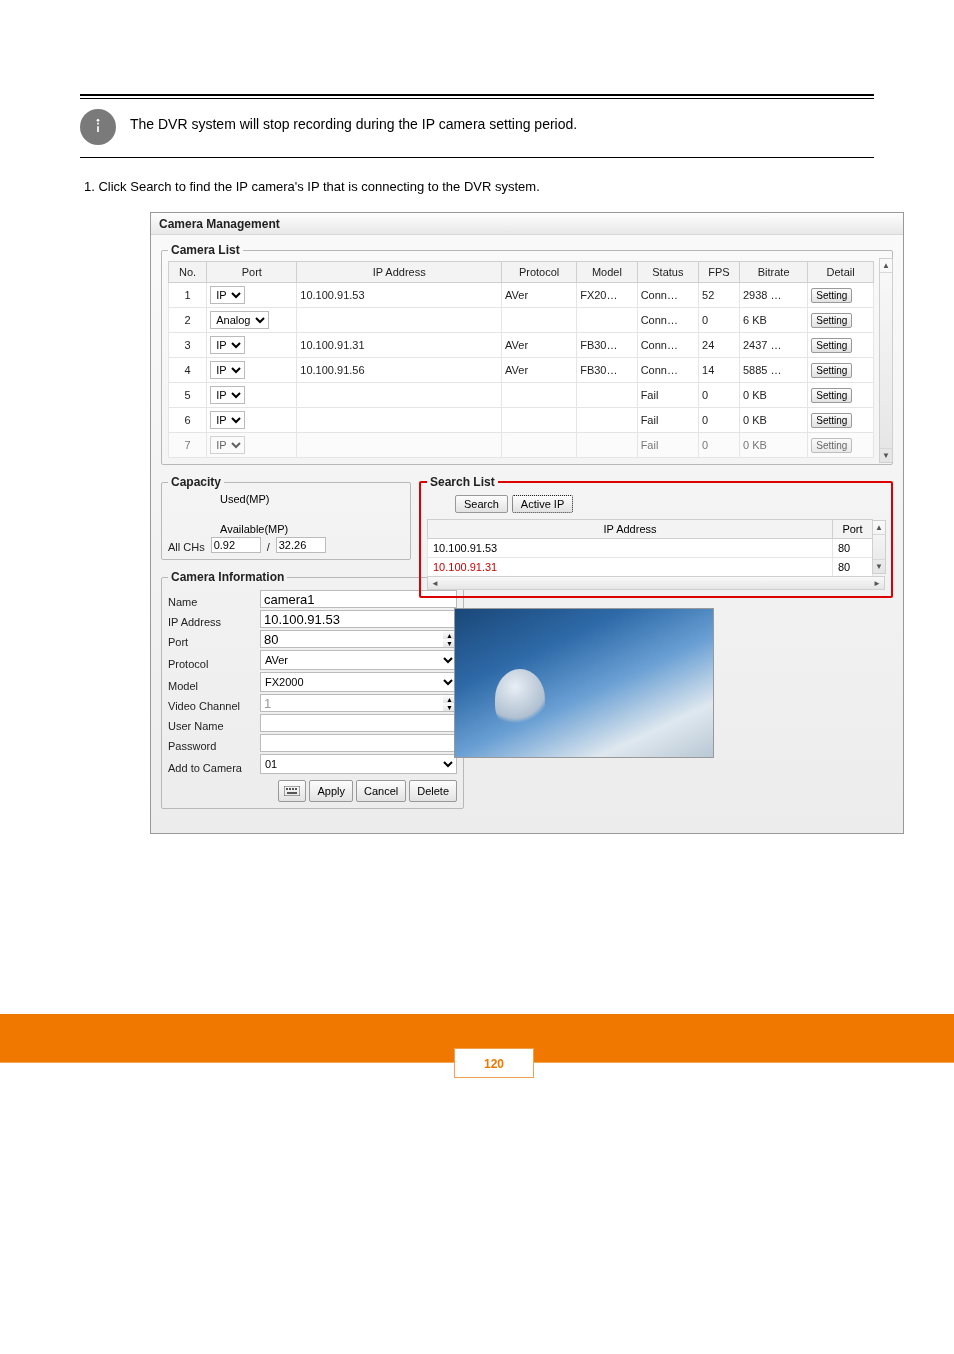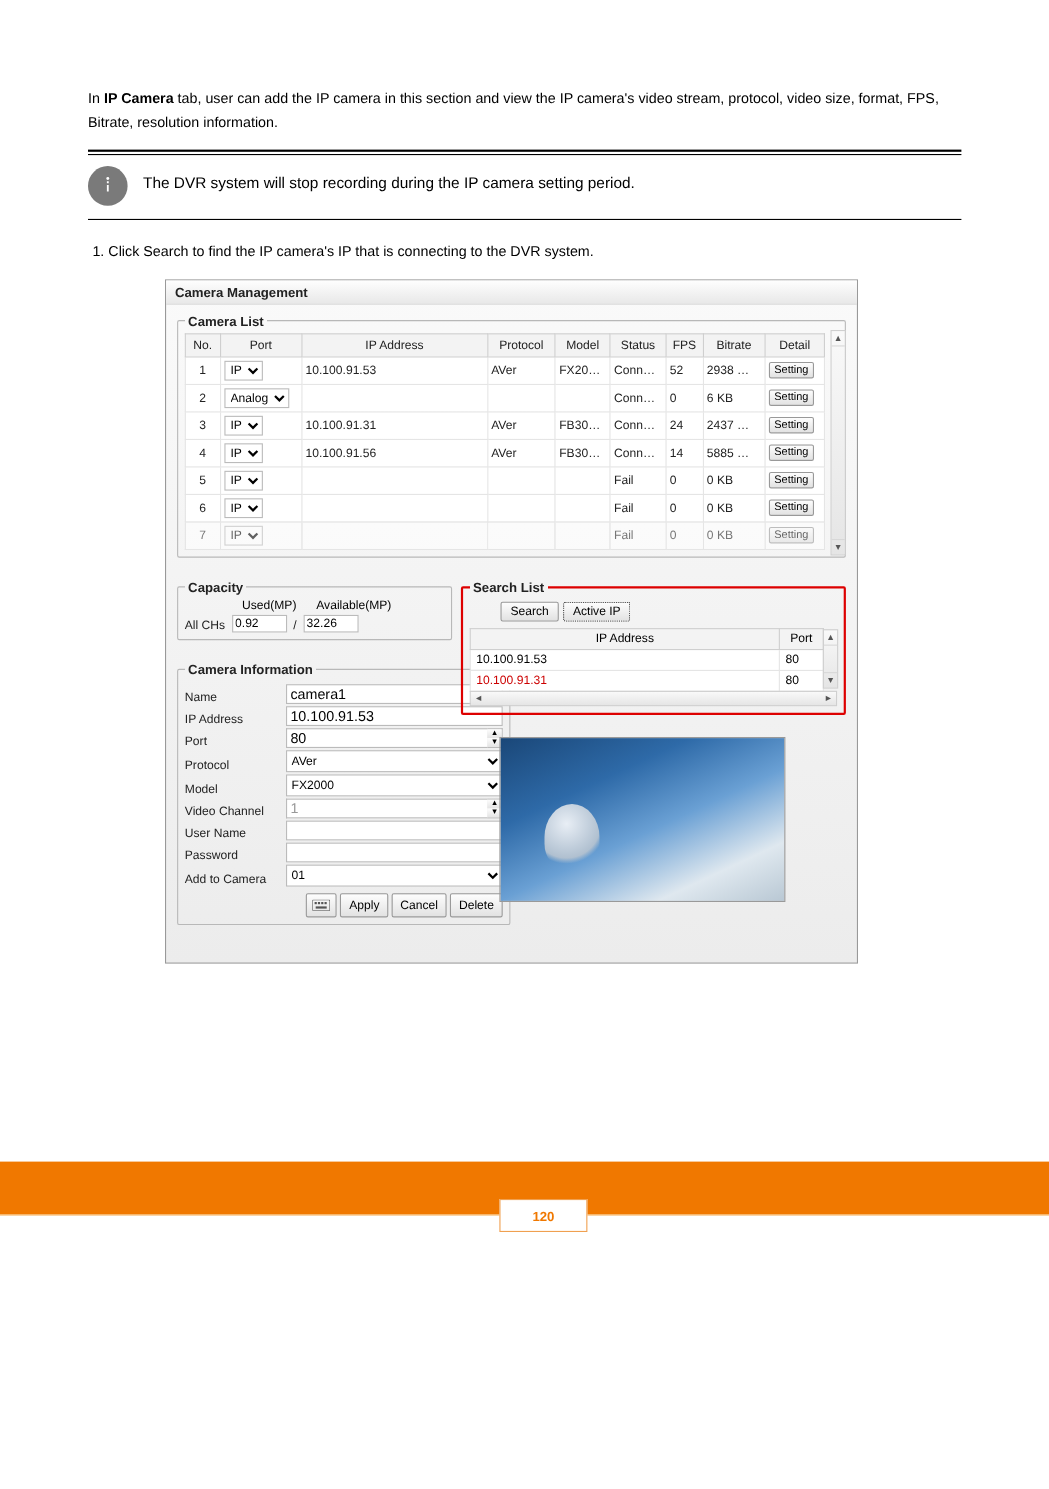--- a/index.html
+++ b/index.html
@@ -15,25 +15,25 @@
   
   .info-row { display: flex; align-items: flex-start; margin: 6px 0 12px 0; }
   .info-icon { width: 36px; height: 36px; background: #7a7a7a; border-radius: 50%; display: flex; align-items: center; justify-content: center; margin-right: 14px; flex-shrink: 0; }
   .info-icon svg { width: 20px; height: 22px; fill: #fff; }
   .info-text { font-size: 14px; line-height: 1.4; padding-top: 6px; text-align: center; }
   
   .hr-thin-bottom { border: none; border-top: 1px solid #000; margin: 8px 0 18px 0; }
   
   .step-text { font-size: 13px; line-height: 1.7; margin: 0 0 14px 4px; }
   
-  .window { width: 630px; margin: 0 0 0 70px; border: 1px solid #999; background: linear-gradient(to bottom, #fafafa, #ececec); font-family: Tahoma, Arial, sans-serif; }
+  .window { width: 754px; margin: 0 0 0 70px; border: 1px solid #999; background: linear-gradient(to bottom, #fafafa, #ececec); font-family: Tahoma, Arial, sans-serif; }
   .titlebar { padding: 4px 8px 3px 8px; font-size: 12px; font-weight: bold; color: #222; background: linear-gradient(to bottom,#fefefe,#e8e8e8); border-bottom:1px solid #d8d8d8;}
   .win-body { padding: 8px 10px 14px 10px; }
   
-  fieldset { border: 1px solid #b8b8b8; border-radius: 2px; padding: 4px 6px 6px 6px; margin-bottom: 20px; position: relative; }
+  fieldset { border: 1px solid #b8b8b8; border-radius: 2px; padding: 4px 6px 6px 6px; margin-bottom: 10px; position: relative; }
   legend { font-size: 12px; font-weight: bold; color: #222; padding: 0 3px; }
   
   
   .camlist-box { position: relative; }
   .cl-table { width: 100%; border-collapse: collapse; font-size: 11px; color: #222; }
   .cl-table th { background: #f3f3f3; border: 1px solid #cfcfcf; padding: 4px 3px; font-weight: normal; text-align: center; }
   .cl-table td { border: 1px solid #e5e5e5; padding: 3px 3px; text-align: left; background: #fff; height: 22px; vertical-align: middle; }
   .type-sel { flex: 1; font-size: 11px; border: 1px solid #bbb; border-radius: 0; height: 18px; background: #fff; padding: 0 1px; }
   .setting-btn { font-size: 10px; padding: 1px 4px; border: 1px solid #999; background: linear-gradient(#fdfdfd,#e2e2e2); border-radius: 2px; cursor: pointer; }
   .cl-scroll { width: 14px; background: linear-gradient(#f9f9f9,#e5e5e5); border:1px solid #cfcfcf; position:absolute; right:-1px; top:1px; bottom:1px; display:flex; flex-direction:column; justify-content:space-between; }
@@ -83,23 +83,20 @@
   .footer { position: relative; margin-top: 180px; height: 70px; }
   .footer-orange { background: #f07800; height: 48px; }
   .footer-line { border-top:1px solid #f5a94f; }
   .footer-num { position:absolute; right: 420px; top: 34px; width: 80px; height:30px; background:#fff; border:1px solid #f0a050; text-align:center; font-size:12px; color:#f07800; line-height:30px; font-weight:bold;}
 </style>
 </head>
 <body>
 
 <div class="page">
 
-  <p class="body-text">
-    <span>In </span><b>IP Camera</b><span> tab, user can add the IP camera in this section and view the IP camera's video stream, protocol, video size, format, FPS, Bitrate, resolution information.</span>
-  </p>
 
   <hr class="hr-thick">
   <hr class="hr-thin">
 
   <div class="info-row">
     <div class="info-icon">
       <svg viewBox="0 0 24 24">
           <path d="M11 7h2v2h-2zm0 4h2v7h-2z"></path>
           <circle cx="12" cy="4" r="1.6"></circle>
           <path d="M12 2a10 10 0 100 20 10 10 0 000-20zm0 18a8 8 0 110-16 8 8 0 010 16z" fill="none"></path>
@@ -216,21 +213,21 @@
           <div class="sc-btn">▲</div>
           <div class="sc-btn bot">▼</div>
         </div>
       </fieldset>
 
       <div class="row2">
         <div class="col-left">
 
           <fieldset>
             <legend>Capacity</legend>
-            <div style="display:flex; gap:18px; font-size:11px; margin-left:52px;">
+            <div style="display:flex; gap:18px; font-size:11px; margin-left:52px;flex-direction:column;">
               <span>Used(MP)</span>
               <span>Available(MP)</span>
             </div>
             <div class="cap-row">
               <span class="cap-lbl">All CHs</span>
               <input class="cap-inp" readonly="" value="0.92" style="">
               <span>/</span>
               <input class="cap-inp" readonly="" value="32.26" style="">
             </div>
           </fieldset>

